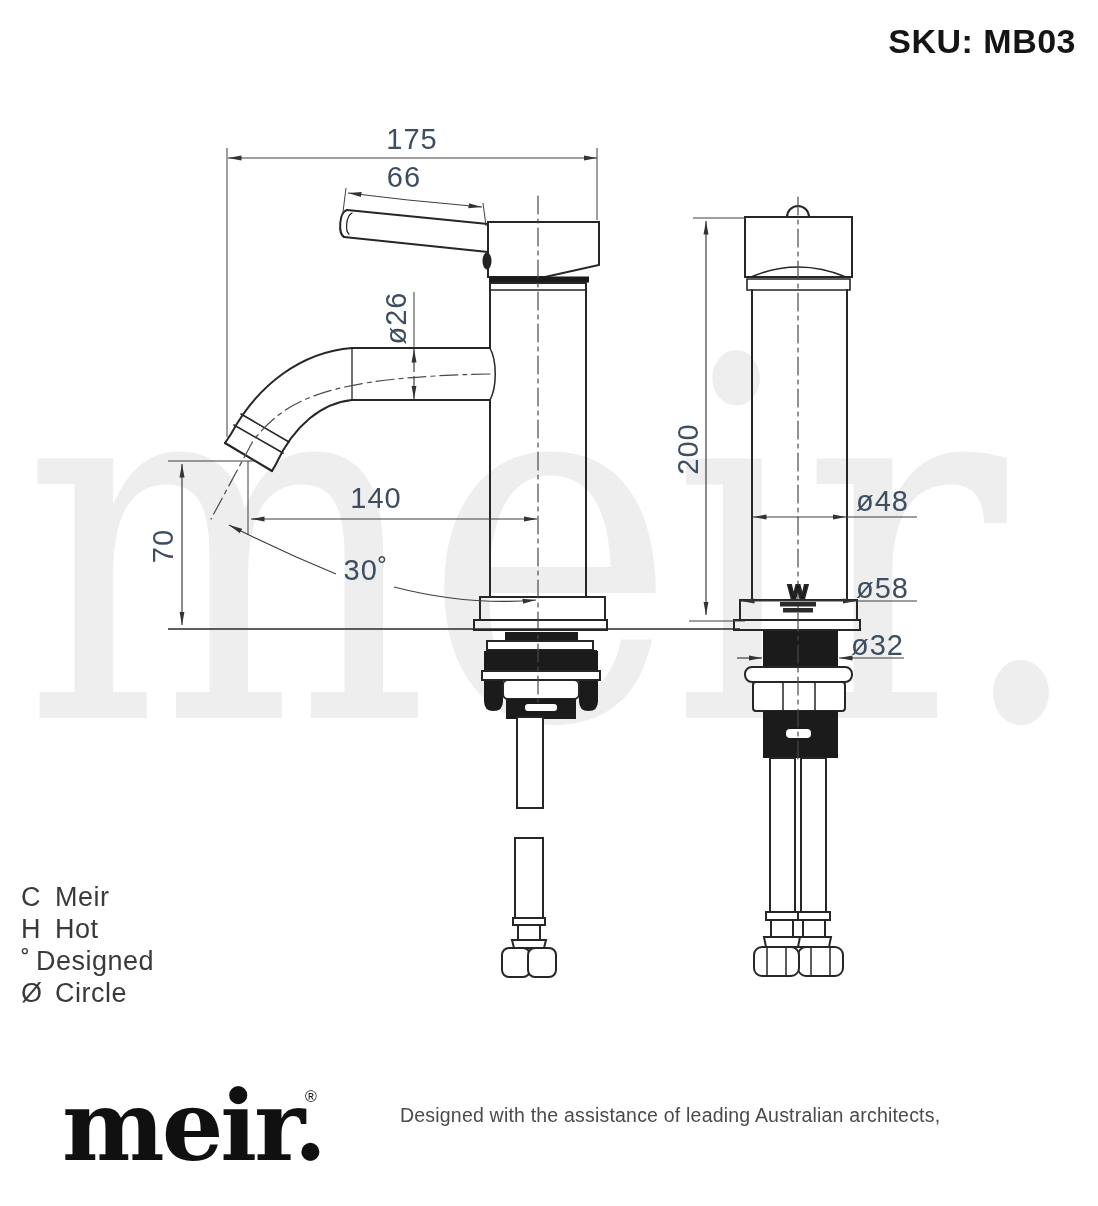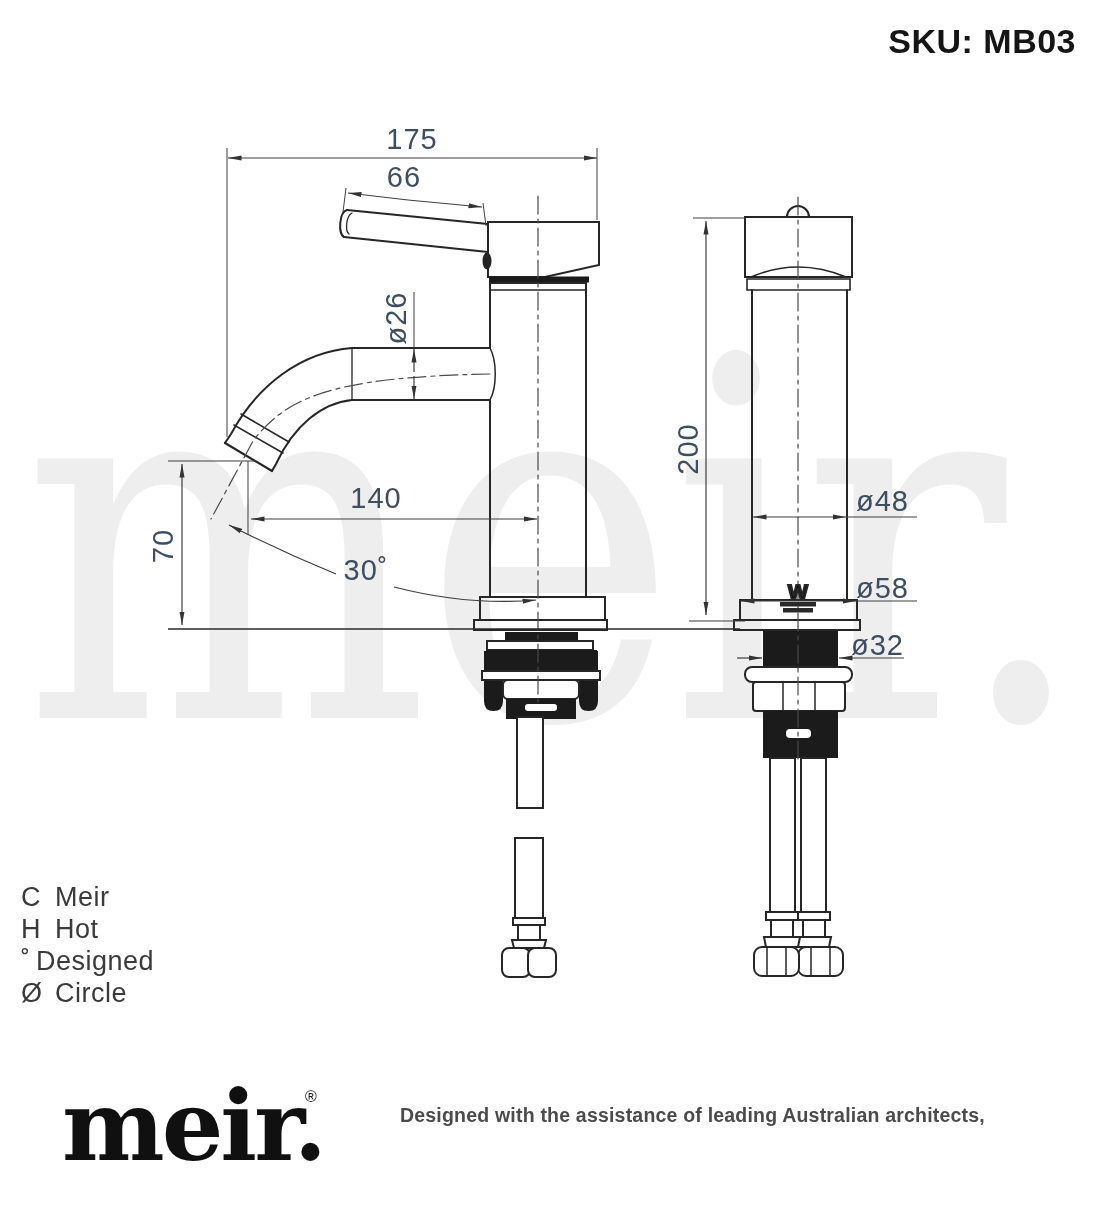--- a/index.html
+++ b/index.html
@@ -23,21 +23,21 @@
   .legend-row .sym{display:inline-block;width:34px;}
   .legend-row:nth-child(3) .sym{width:15px;}
   .brand{position:absolute;left:62px;top:1078px;z-index:2;}
   .brand .logo{
     font-family:"DejaVu Serif",serif;font-weight:bold;font-size:97px;
     line-height:1;color:#101010;letter-spacing:-3px;
   }
   .brand .reg{position:absolute;left:243px;top:10px;font-size:16px;color:#171717;font-family:"Liberation Sans",sans-serif;}
   .footer-text{
     position:absolute;left:400px;top:1101px;z-index:2;
-    font-size:19.5px;line-height:29.5px;color:#4b4b4b;font-weight:700;letter-spacing:0.2px;
+    font-size:19.5px;line-height:29.5px;color:#4b4b4b;font-weight:400;letter-spacing:0.2px;
   }
   text.dim{
     font-family:"Liberation Sans",sans-serif;font-size:29px;font-weight:300;
     fill:#3d4e61;letter-spacing:1px;
   }
   text.cert{font-family:"Liberation Sans",sans-serif;font-size:21px;font-weight:bold;fill:#111;}
 </style>
 </head>
 <body>
 

